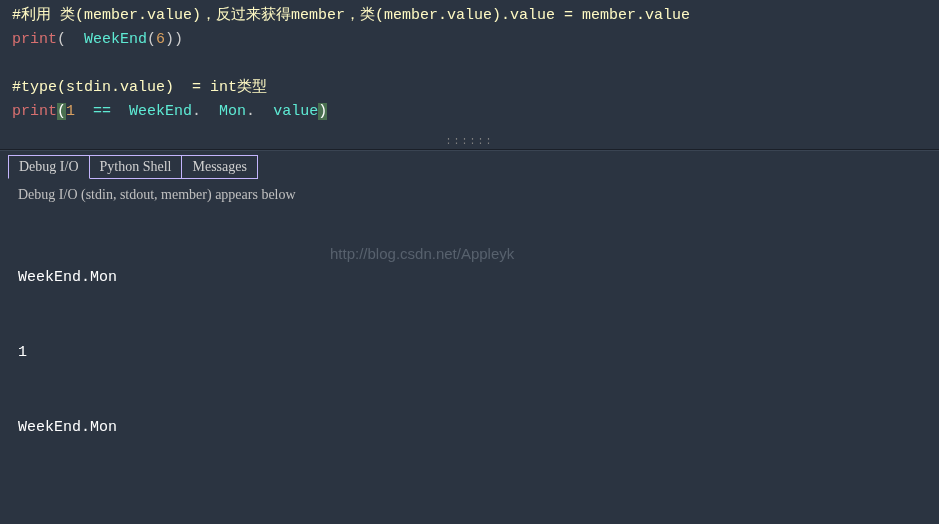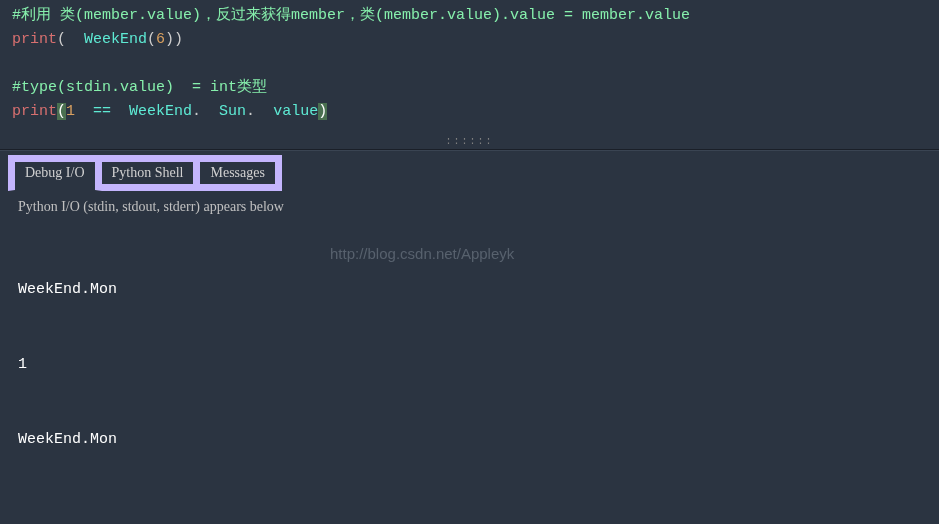--- a/index.html
+++ b/index.html
@@ -16,21 +16,21 @@
       height: 524px;
       overflow: hidden;
     }
     .editor {
       padding: 4px 12px;
       line-height: 24px;
     }
     .code-line {
       white-space: pre;
     }
-    .comment { color: #86efac; }
+    .comment { color: #fef9c3; }
     .keyword { color: #d87070; }
     .paren { color: #cccccc; }
     .paren-highlight {
       background: #4a7050;
       color: #ffffff;
     }
     .identifier { color: #5eead4; margin-left: 18px; }
     .number { color: #d8a060; }
     .dot { color: #cccccc; }
     .divider {
@@ -44,21 +44,21 @@
     }
     .panel {
       border-top: 1px solid #3a4452;
       padding: 0 8px;
     }
     .tabs {
       display: flex;
       margin-top: 4px;
     }
     .tab {
-      border: 7px solid #c4b5fd;
+      border: 1px solid #c4b5fd;
       padding: 3px 10px;
       font-family: Georgia, serif;
       font-size: 14px;
       color: #d0d0d0;
       cursor: pointer;
       background: #2b3441;
     }
     .tab.active {
       border-bottom: 1px solid #2b3441;
     }
@@ -91,32 +91,32 @@
     }
   </style>
 </head>
 <body>
 
 <div class="editor">
   <div class="code-line"><span class="comment">#利用 类(member.value)，反过来获得member，类(member.value).value = member.value</span></div>
   <div class="code-line"><span class="keyword">print</span><span class="paren">(</span><span class="identifier">WeekEnd</span><span class="paren">(</span><span class="number">6</span><span class="paren">)</span><span class="paren">)</span></div>
   <div class="code-line">&nbsp;</div>
   <div class="code-line"><span class="comment">#type(stdin.value)  = int类型</span></div>
-  <div class="code-line"><span class="keyword">print</span><span class="paren-highlight">(</span><span class="number">1</span><span class="identifier">==</span><span class="identifier">WeekEnd</span><span class="dot">.</span><span class="identifier">Sun</span><span class="dot">.</span><span class="identifier">value</span><span class="paren-highlight">)</span></div>
+  <div class="code-line"><span class="keyword">print</span><span class="paren-highlight">(</span><span class="number">1</span><span class="identifier">==</span><span class="identifier">WeekEnd</span><span class="dot">.</span><span class="identifier">Mon</span><span class="dot">.</span><span class="identifier">value</span><span class="paren-highlight">)</span></div>
 </div>
 
 <div class="divider">::::::</div>
 
 <div class="panel">
   <div class="tabs">
     <div class="tab active">Debug I/O</div>
     <div class="tab">Python Shell</div>
     <div class="tab">Messages</div>
   </div>
-  <div class="panel-label">Python I/O (stdin, stdout, stderr) appears below</div>
+  <div class="panel-label">Debug I/O (stdin, stdout, member) appears below</div>
   <div class="watermark">http://blog.csdn.net/Appleyk</div>
   <div class="output">
     <div>WeekEnd.Mon</div>
     <div>1</div>
     <div>WeekEnd.Mon</div>
     
     
     
     
   </div>

